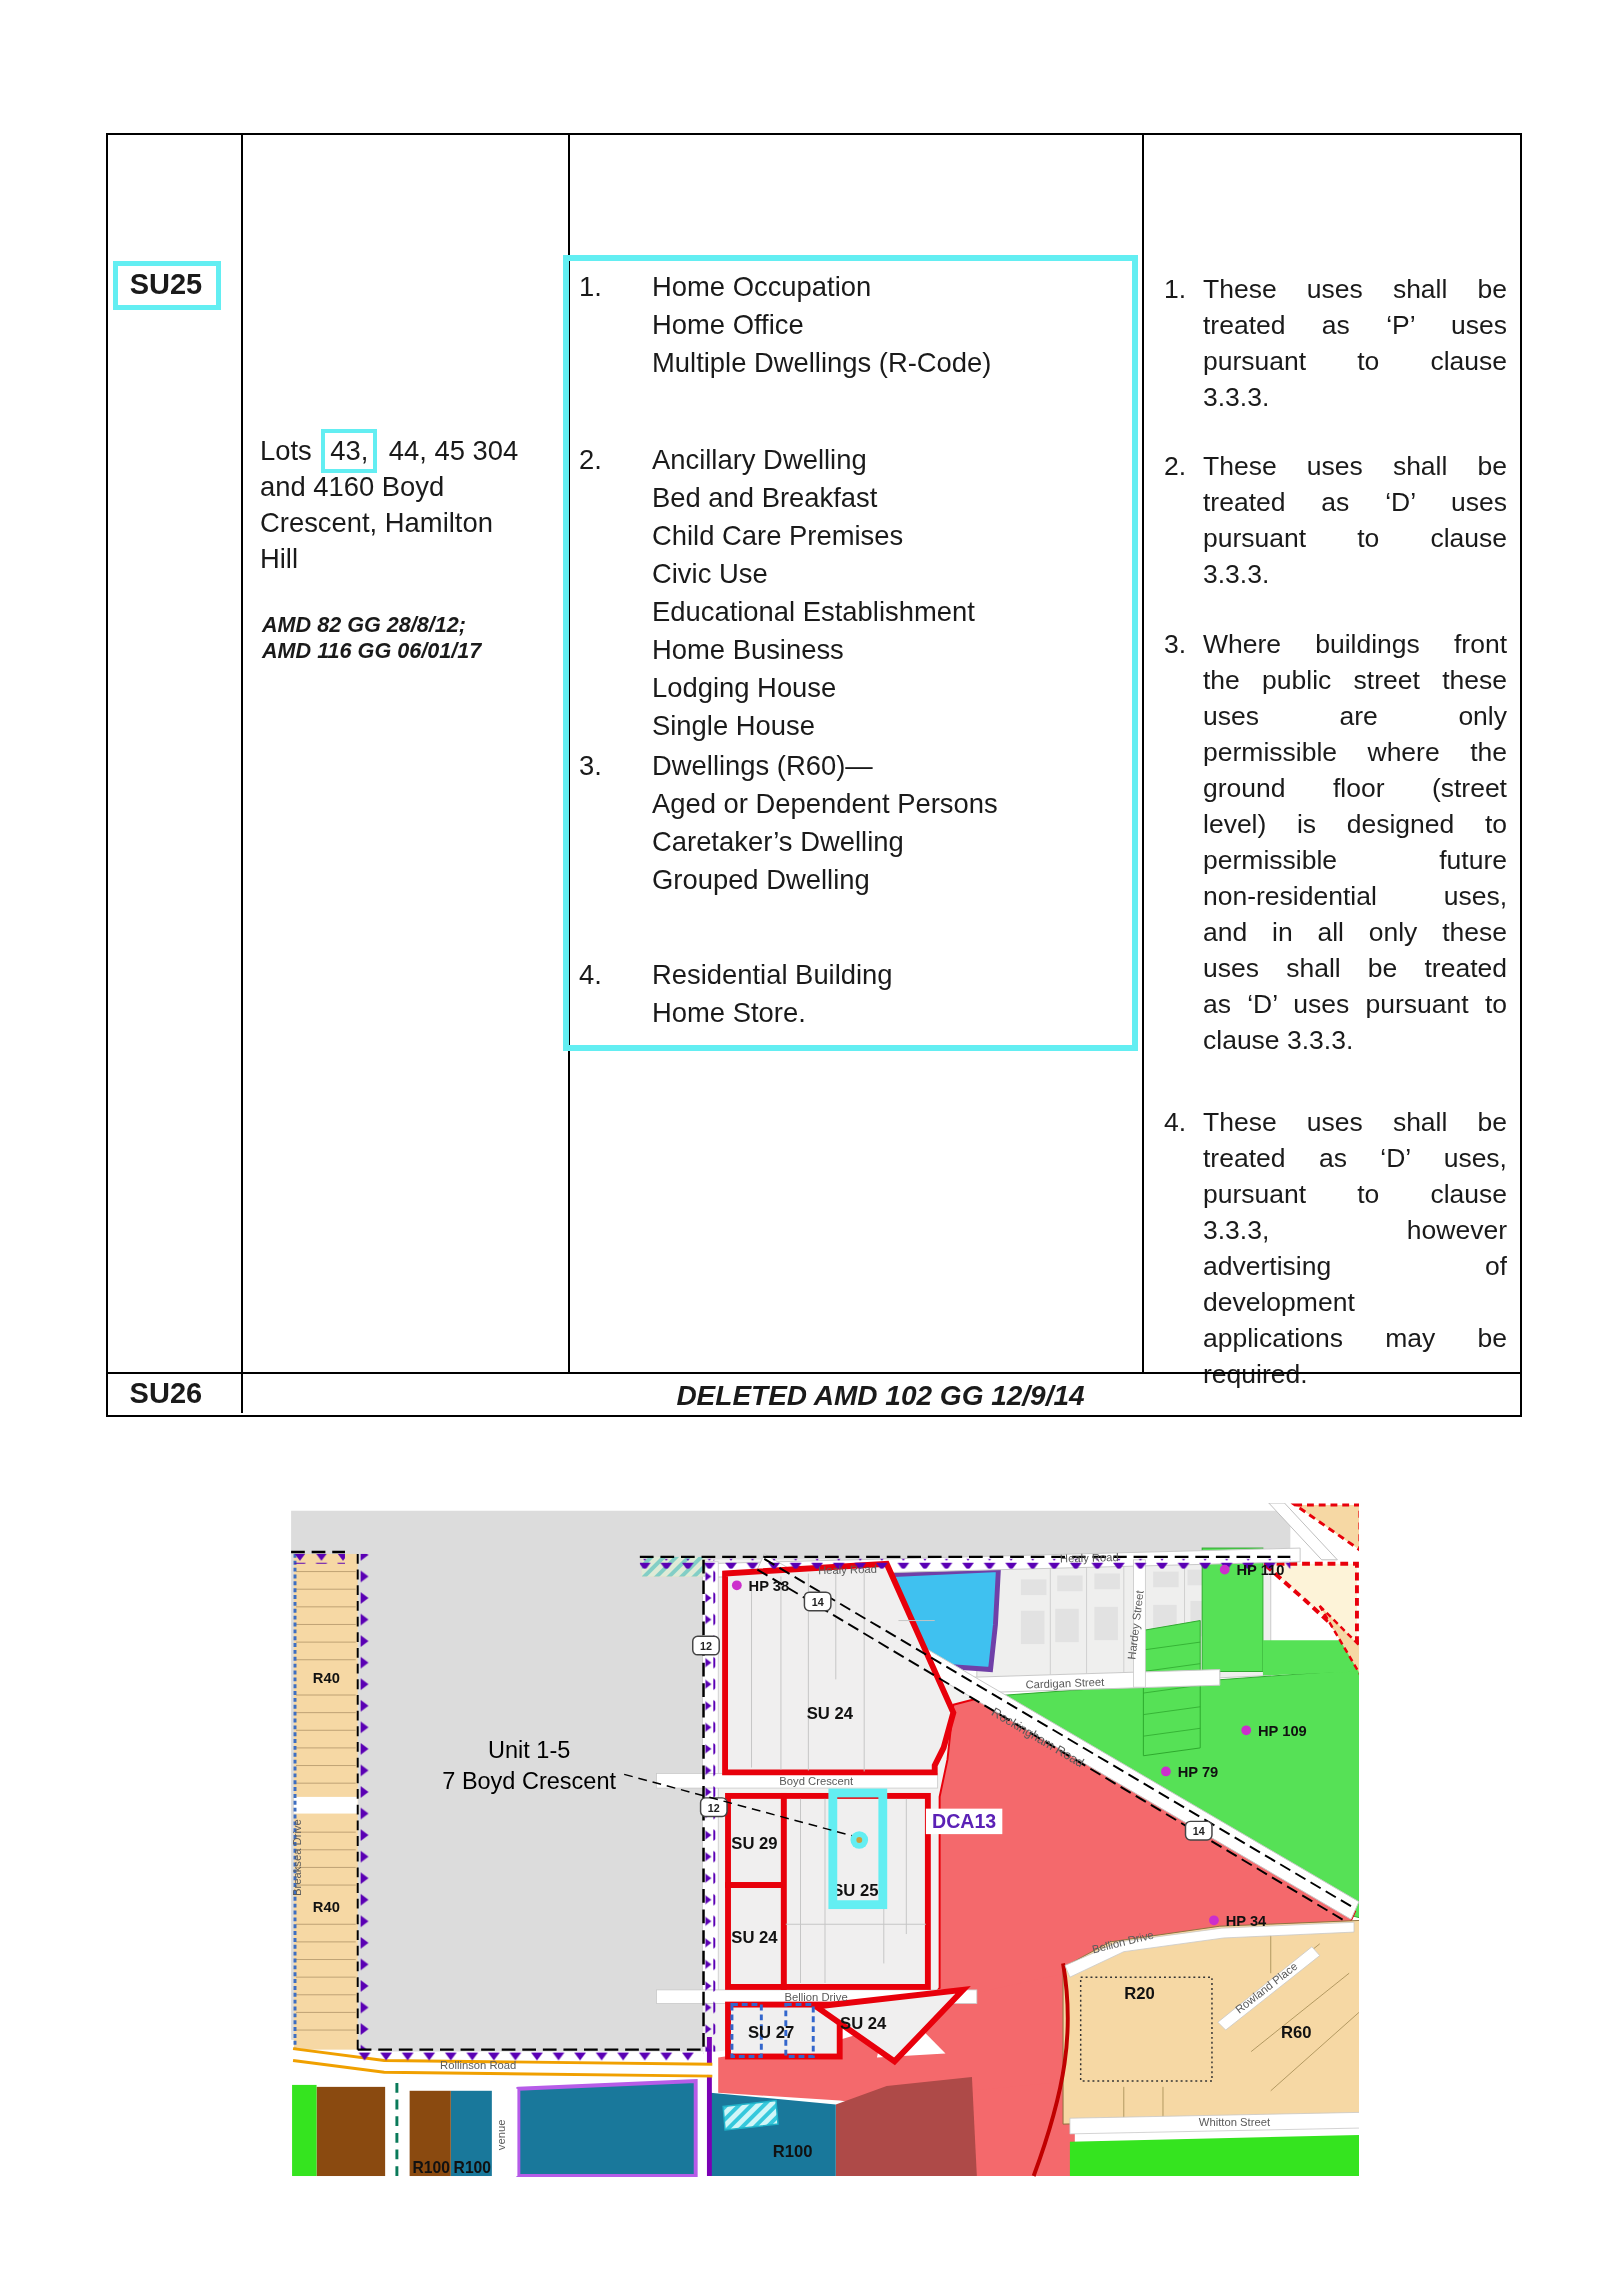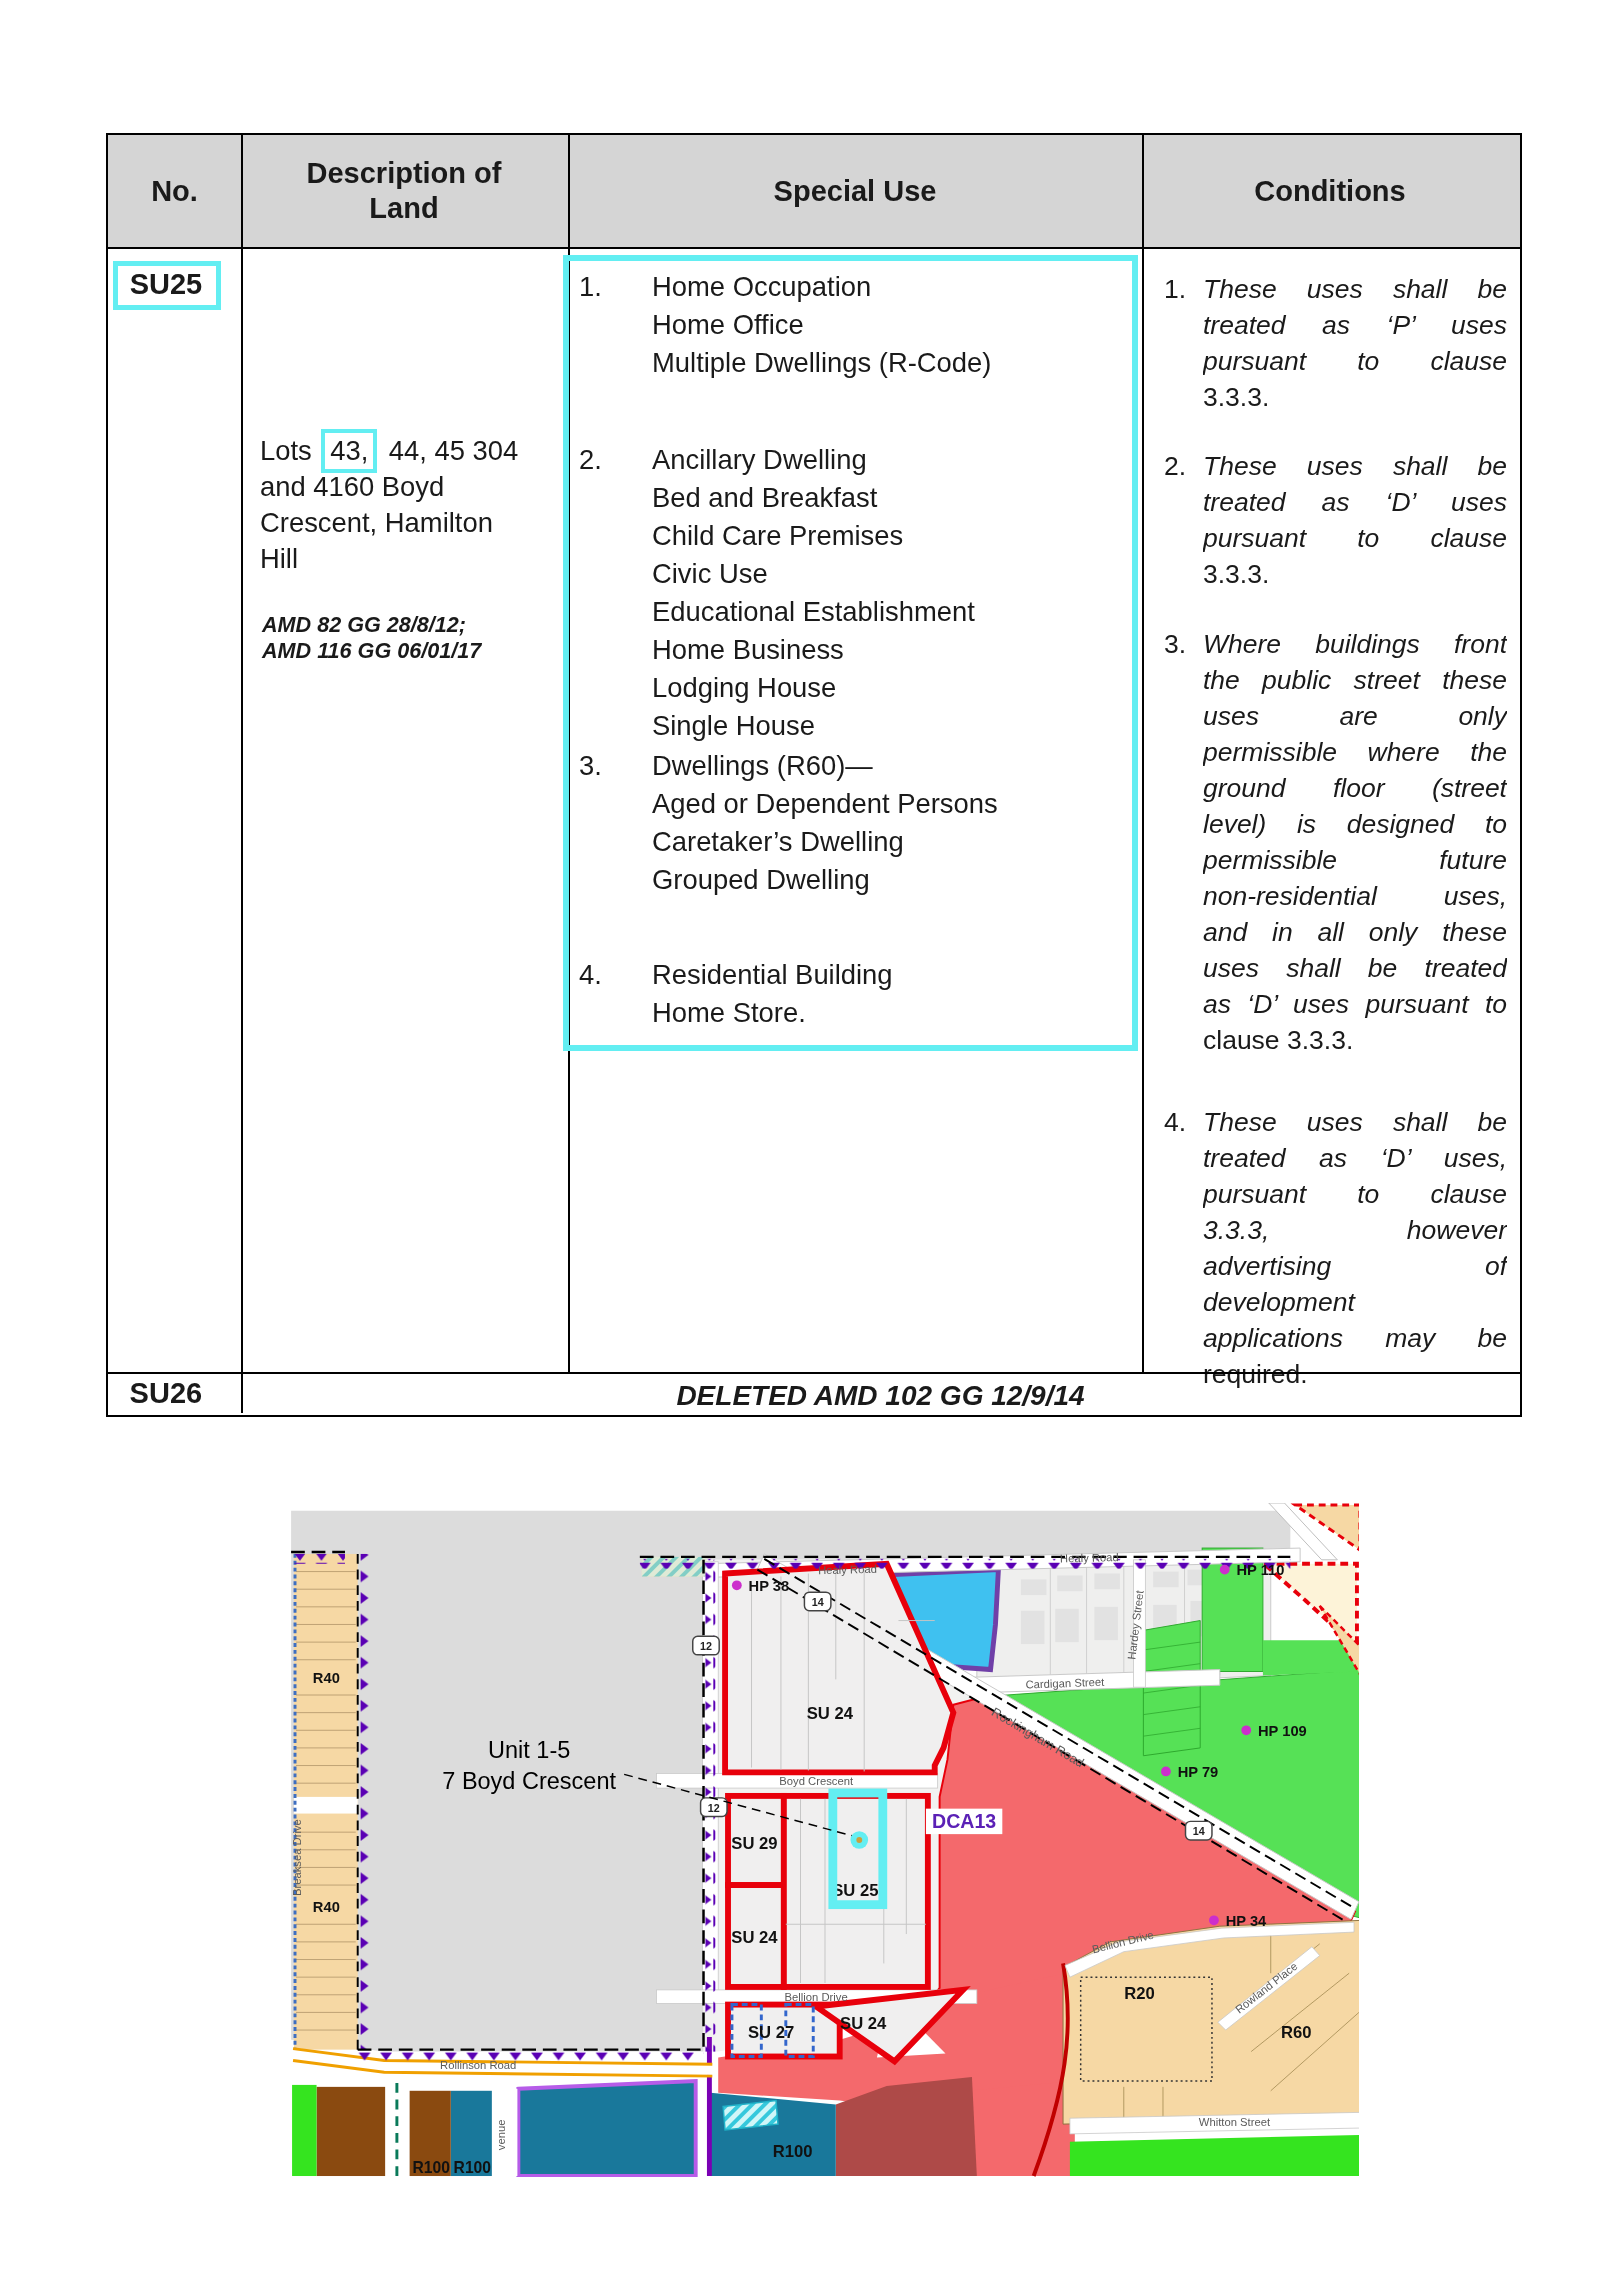--- a/index.html
+++ b/index.html
@@ -18,48 +18,39 @@
   .desc-reg{position:absolute;left:152px;top:182px;font-size:27.4px;line-height:36px;}
   .hl43{display:inline-block;border:4.9px solid #63eef2;padding:0 4.9px;margin:-4.9px 3.9px -4.9px 2px;}
   .desc-amd{position:absolute;left:154px;top:361px;font-weight:bold;font-style:italic;font-size:21.6px;line-height:25.5px;}
   .su-frame{position:absolute;left:455px;top:3.9px;width:563px;height:784px;border:6.9px solid #63eef2;}
   .su-group{position:absolute;left:471px;font-size:27.4px;line-height:38px;}
   .g-num{position:absolute;left:0;top:0;}
   .g-items{margin-left:73px;}
   .cond{position:absolute;left:1056px;width:345px;font-size:26.5px;line-height:36px;}
   .c-num{position:absolute;left:0;top:0;}
   .c-text{margin-left:39px;width:304px;}
-  .jline{text-align:justify;height:36px;overflow:hidden;font-style:italic;}
+  .jline{text-align:justify;height:36px;overflow:hidden;}
   .jline::after{content:"";display:inline-block;width:100%;height:0;}
   .su26-no{position:absolute;left:21.6px;top:2.9px;font-weight:bold;font-size:29px;}
   .su26-merged{position:absolute;left:133px;right:0;top:0;height:100%;display:flex;align-items:center;justify-content:center;font-weight:bold;font-style:italic;font-size:28px;}
 
   
   .mapwrap{position:absolute;left:291px;top:1503px;width:1068px;height:674px;}
   .st{font-size:11.5px;fill:#5a5a5a;text-anchor:middle;}
   .zl{font-size:17px;font-weight:bold;fill:#111;text-anchor:middle;}
   .hp{font-size:15px;font-weight:bold;fill:#111;}
   .shn{font-size:11px;font-weight:bold;fill:#222;text-anchor:middle;}
   .ann{font-size:24px;fill:#000;text-anchor:middle;}
   .dca{font-size:20px;font-weight:bold;fill:#5B21B6;text-anchor:middle;}
 </style>
 </head>
 <body>
 
 <div class="tbl">
 
-  <div class="thead">
-    <div class="hcell" style="left:0;width:133px;">No.</div>
-    <div class="hcell" style="left:133px;width:326px;flex-direction:column;">
-      <div>Description of</div>
-      <div>Land</div>
-    </div>
-    <div class="hcell" style="left:460px;width:574px;">Special Use</div>
-    <div class="hcell" style="left:1034px;width:376px;">Conditions</div>
-  </div>
 
   <div class="vline" style="left:133px;height:1278px;"></div>
   <div class="vline" style="left:460px;height:1237px;"></div>
   <div class="vline" style="left:1034px;height:1237px;"></div>
 
   <div class="row25">
     <div class="no-badge cyanbox">SU25</div>
 
     <div class="desc-reg">
       <div><span>Lots</span> <span class="hl43">43,</span> <span>44, 45 304</span></div>

